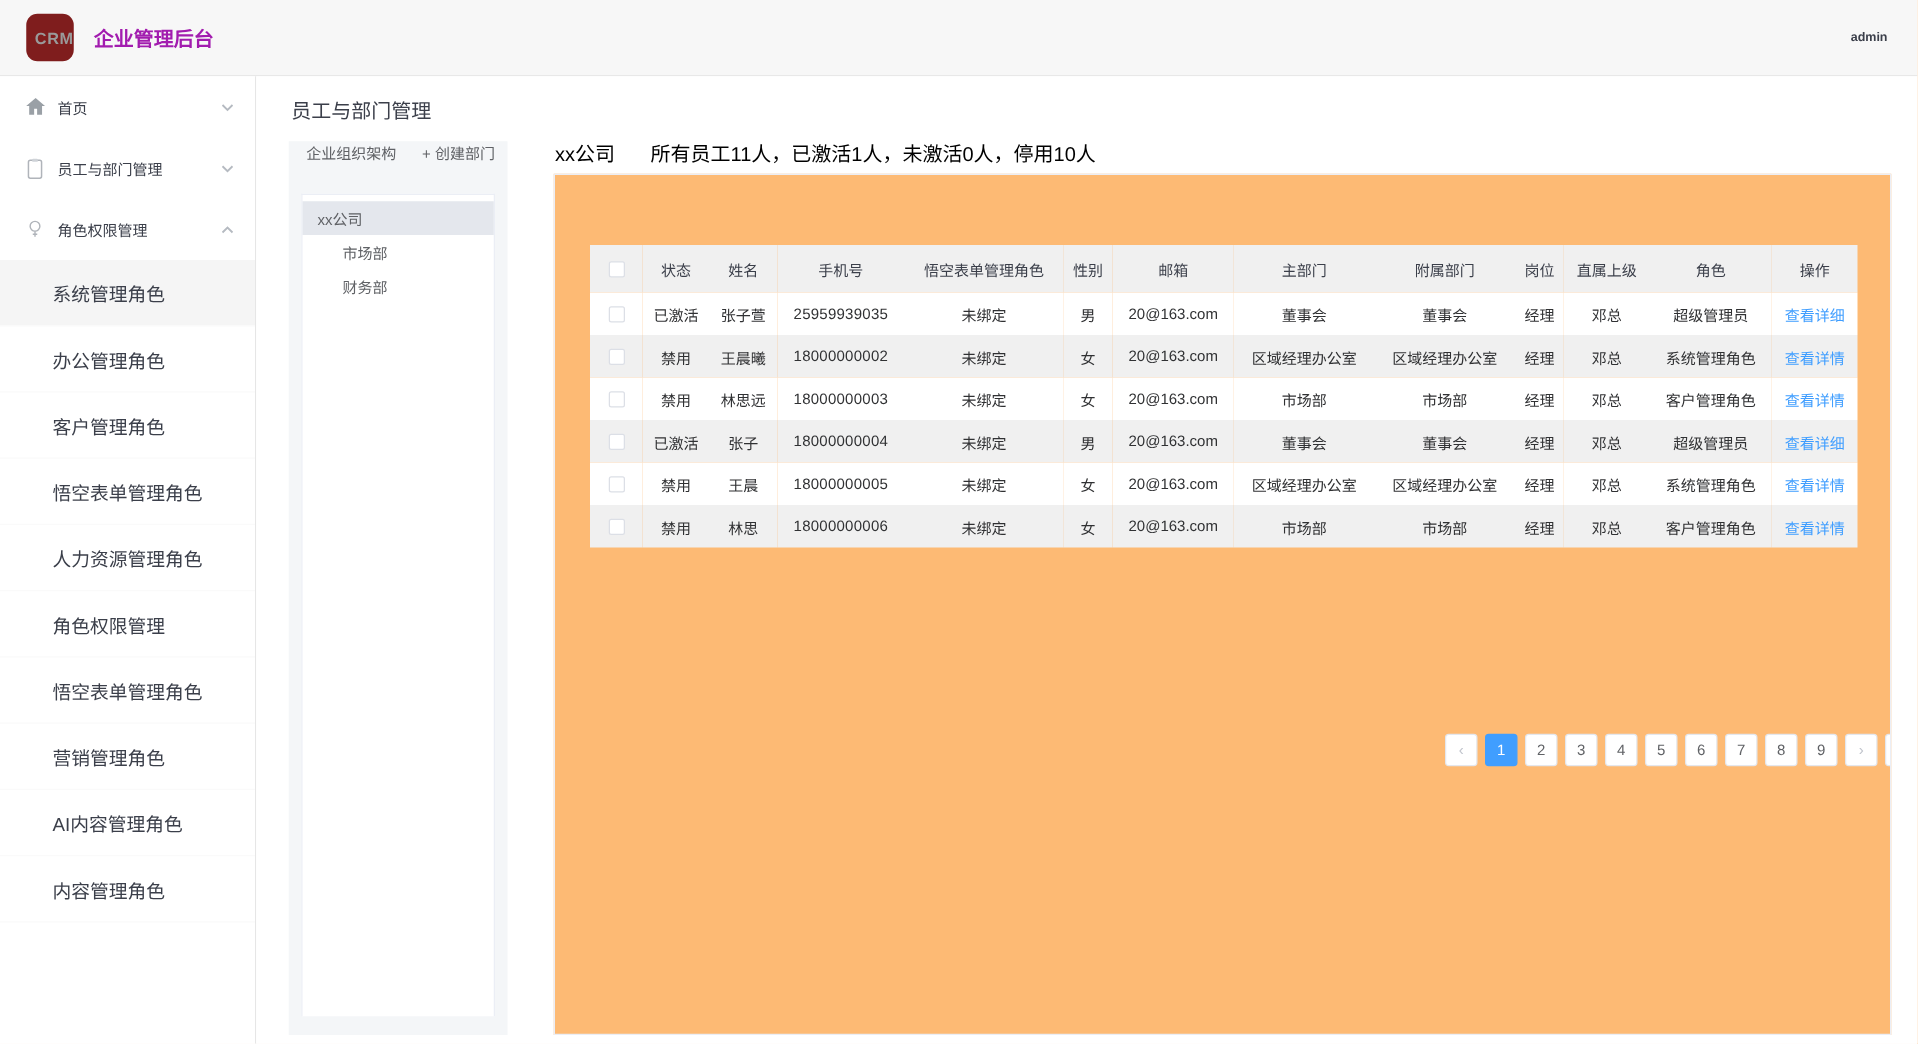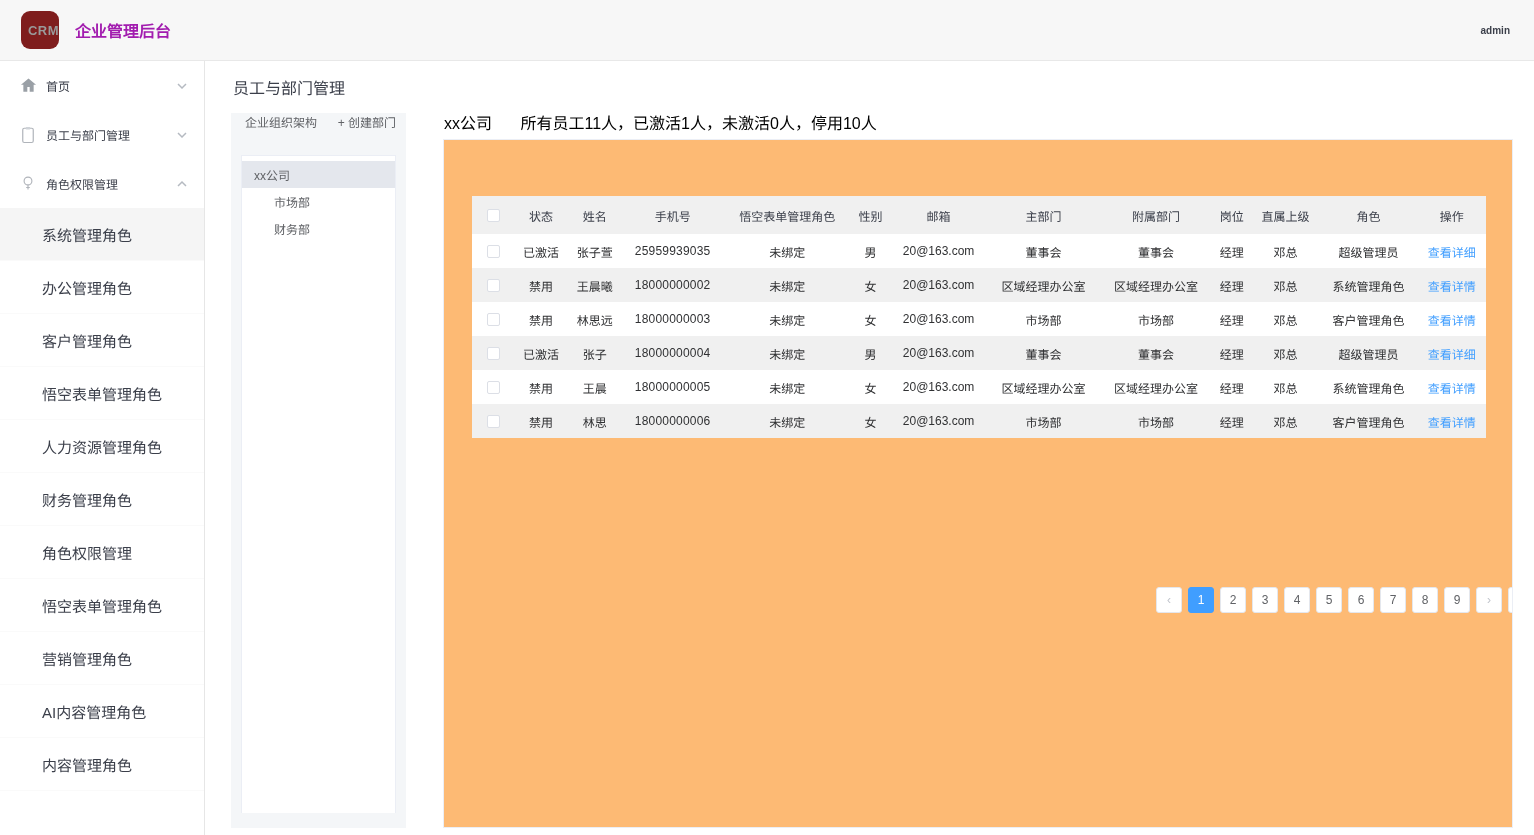--- a/index.html
+++ b/index.html
@@ -222,23 +222,20 @@
           <span>办公管理角色</span>
         </div>
         <div class="sub-item">
           <span>客户管理角色</span>
         </div>
         <div class="sub-item">
           <span>悟空表单管理角色</span>
         </div>
         <div class="sub-item">
           <span>人力资源管理角色</span>
-        </div>
-        <div class="sub-item">
-          <span>财务管理角色</span>
         </div>
         <div class="sub-item">
           <span>角色权限管理</span>
         </div>
         <div class="sub-item">
           <span>悟空表单管理角色</span>
         </div>
         <div class="sub-item">
           <span>营销管理角色</span>
         </div>

